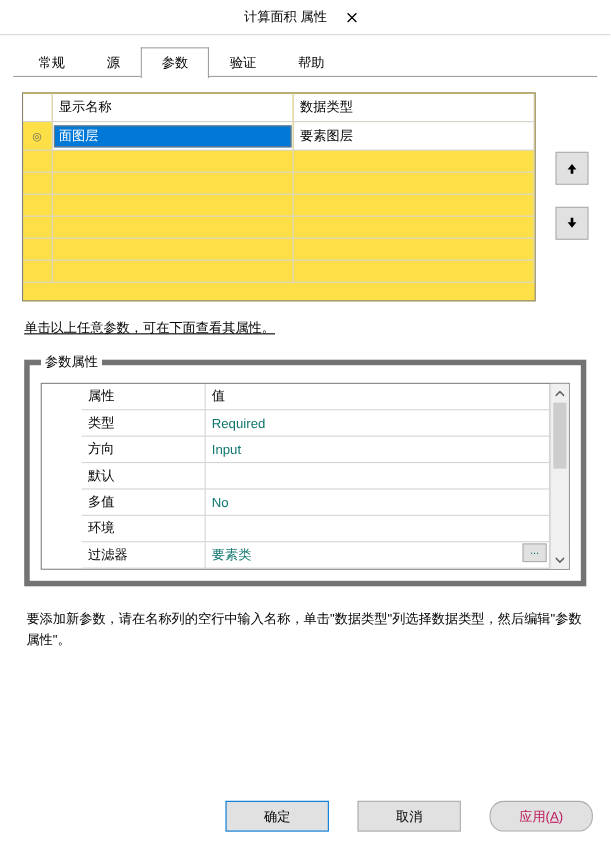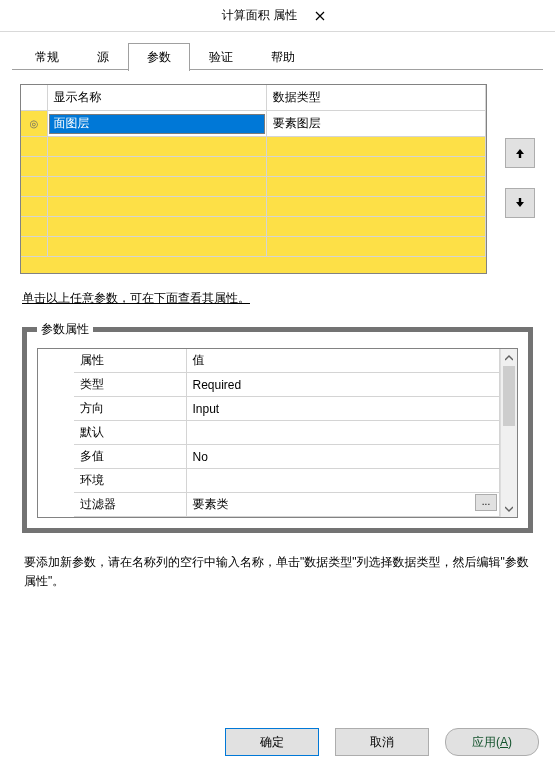--- a/index.html
+++ b/index.html
@@ -189,21 +189,21 @@
     border-bottom: 1px solid #d4d4d4;
     padding: 3px 6px;
     height: 20px;
     text-align: left;
     font-weight: normal;
     font-size: 12px;
     white-space: nowrap;
     overflow: hidden;
     position: relative;
   }
-  table.propstable td.val { color: #000000; }
+  table.propstable td.val { color: #0f766e; }
   .ellipsis-btn {
     position: absolute;
     right: 2px;
     top: 1px;
     width: 22px;
     height: 17px;
     border: 1px solid #adadad;
     background: #e1e1e1;
     font-size: 10px;
     line-height: 14px;
@@ -241,38 +241,38 @@
   
   .footer {
     position: absolute;
     bottom: 0;
     right: 0;
     left: 0;
     height: 56px;
     display: flex;
     justify-content: flex-end;
     align-items: center;
-    gap: 16px;
+    gap: 26px;
     padding: 0 16px 14px 0;
   }
   .btn {
     min-width: 94px;
     height: 28px;
     border: 1px solid #adadad;
     background: #e1e1e1;
     font-family: inherit;
     font-size: 12px;
     padding: 0 14px;
     display:flex; align-items:center; justify-content:center;
   }
   .btn.default {
     border: 1px solid #0078d7;
   }
   .btn.disabled {
-    color: #14532d;
+    color: #be185d;
     border-radius: 13px;
   }
   .mnemonic { text-decoration: underline; }
 </style>
 </head>
 <body>
 
 <div class="titlebar">
   <span class="title">计算面积 属性</span>
   <div class="close">

